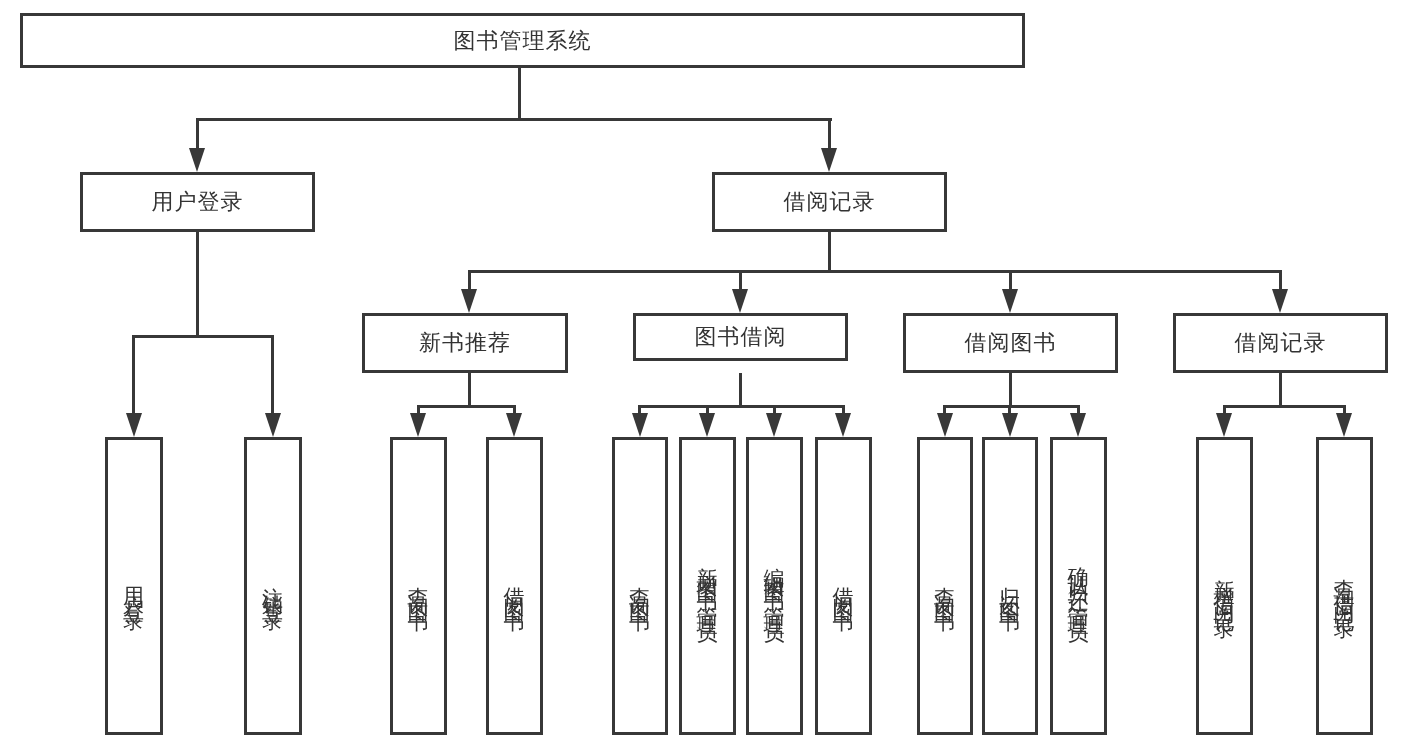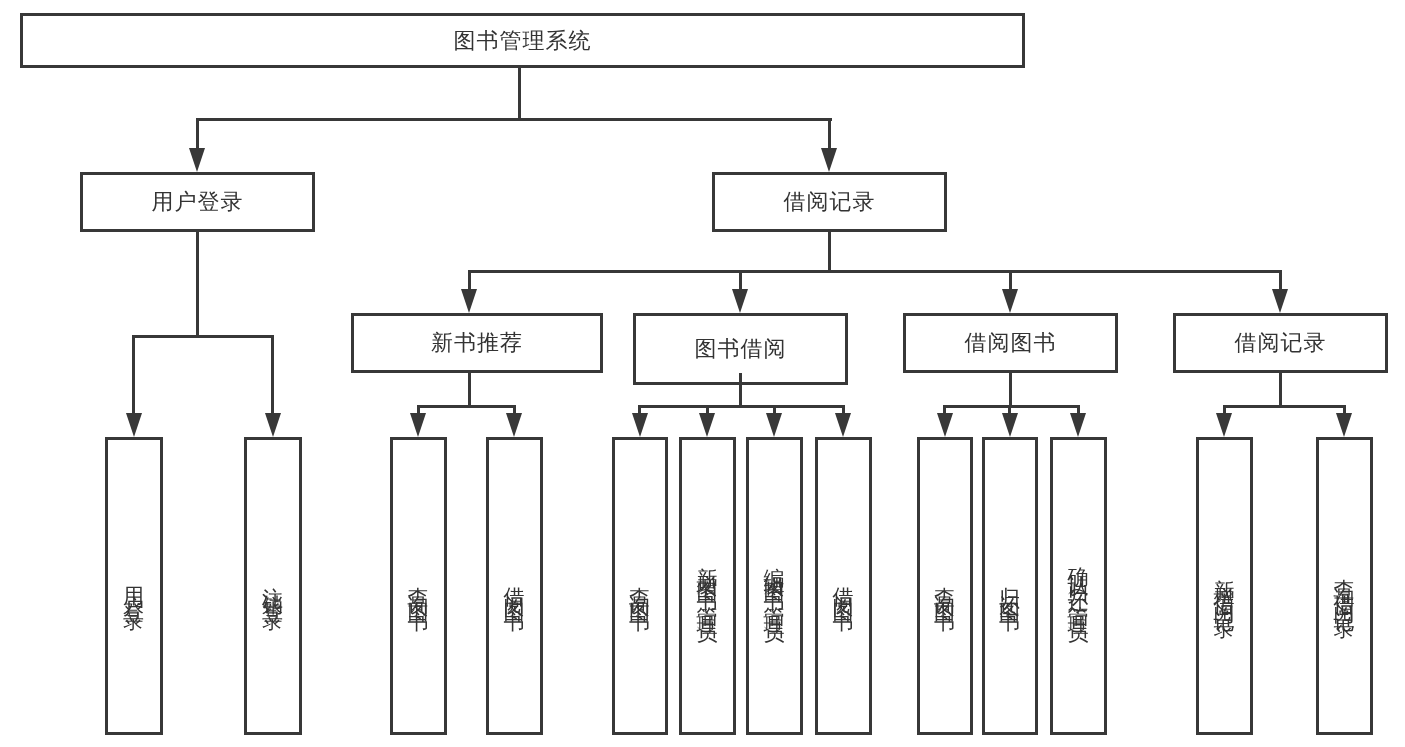--- a/index.html
+++ b/index.html
@@ -41,22 +41,22 @@
     border-left: 8px solid transparent;
     border-right: 8px solid transparent;
     border-top: 24px solid #383838;
   }
   
   #n-root   { left: 20px;   top: 13px;  width: 1005px; height: 55px; }
   
   #n-login  { left: 80px;   top: 172px; width: 235px;  height: 60px; }
   #n-mgmt   { left: 712px;  top: 172px; width: 235px;  height: 60px; }
   
-  #n-rec    { left: 351px;  top: 313px; width: 252px;  height: 60px; }
-  #n-borrow { left: 633px;  top: 313px; width: 215px;  height: 72px; font-family: Liberation Mono, monospace; }
+  #n-rec    { left: 362px;  top: 313px; width: 206px;  height: 60px; }
+  #n-borrow { left: 633px;  top: 313px; width: 215px;  height: 48px; font-family: Liberation Mono, monospace; }
   #n-cur    { left: 903px;  top: 313px; width: 215px;  height: 60px; }
   #n-recd   { left: 1173px; top: 313px; width: 215px;  height: 60px; }
   
   .leaf { top: 437px; height: 298px; }
   #lf1  { left: 105px;  width: 58px; }
   #lf2  { left: 244px;  width: 58px; }
   #lf3  { left: 390px;  width: 57px; }
   #lf4  { left: 486px;  width: 57px; }
   #lf5  { left: 612px;  width: 56px; }
   #lf6  { left: 679px;  width: 57px; }

